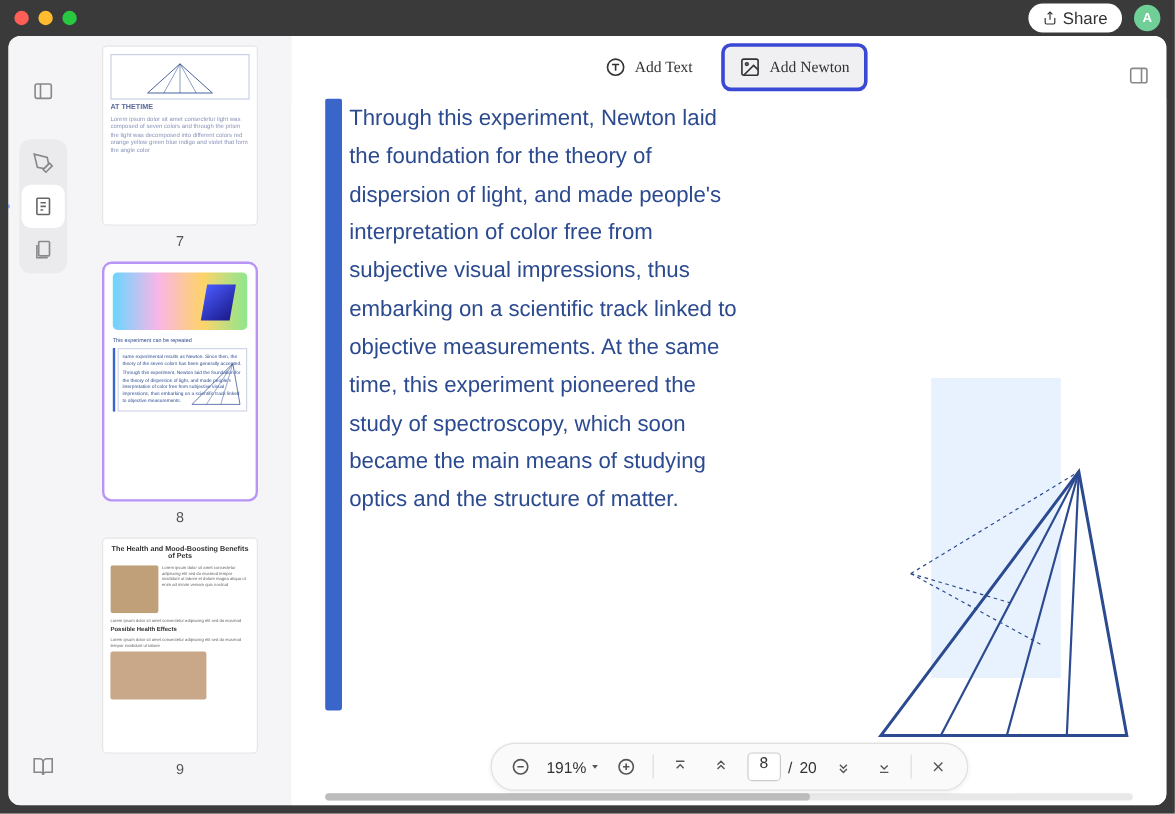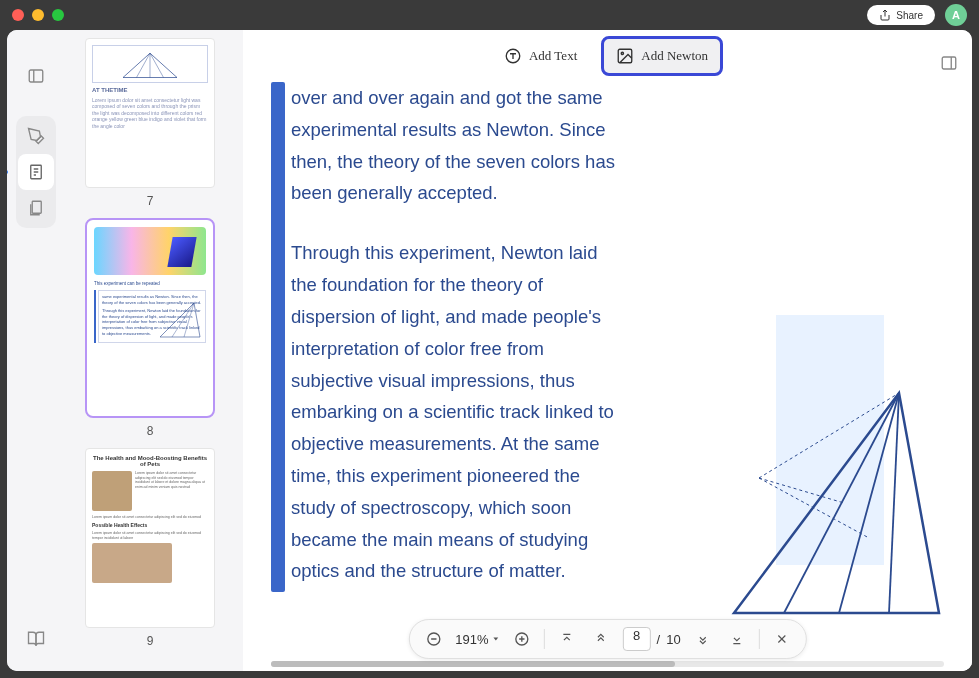--- a/index.html
+++ b/index.html
@@ -20,21 +20,21 @@
   position: relative;
 }
 .traffic-lights { display: flex; gap: 8px; }
 .tl { width: 12px; height: 12px; border-radius: 50%; }
 .tl-red { background: #ff5f57; }
 .tl-yellow { background: #febc2e; }
 .tl-green { background: #28c840; }
 .top-right { position: absolute; right: 12px; display: flex; align-items: center; gap: 10px; }
 .share-btn {
   background: #fff; border-radius: 14px; padding: 4px 12px;
-  font-size: 10px; font-weight: 500; display: flex; align-items: center; gap: 5px;
+  font-size: 14px; font-weight: 500; display: flex; align-items: center; gap: 5px;
   color: #333;
 }
 .avatar {
   width: 22px; height: 22px; border-radius: 50%; background: #6fcf97;
   color: #fff; display: flex; align-items: center; justify-content: center;
   font-size: 11px; font-weight: 600;
 }
 .app-body {
   position: absolute; top: 30px; left: 7px; right: 7px; bottom: 7px;
   background: #f5f5f7; border-radius: 10px; display: flex; overflow: hidden;
@@ -285,21 +285,20 @@
       <svg width="18" height="18" viewBox="0 0 24 24" fill="none" stroke="#888" stroke-width="1.8">
           <rect x="3" y="4" width="18" height="16" rx="2"></rect>
           <line x1="15" y1="4" x2="15" y2="20"></line>
         </svg>
     </div>
 
     <div class="doc-viewport">
       <div class="doc-page">
         <div class="blue-bar"></div>
         <div class="doc-text">
-          <p>over and over again and got the same experimental results as Newton. Since then, the theory of the seven colors has been generally accepted.</p>
           <p>Through this experiment, Newton laid the foundation for the theory of dispersion of light, and made people's interpretation of color free from subjective visual impressions, thus embarking on a scientific track linked to objective measurements. At the same time, this experiment pioneered the study of spectroscopy, which soon became the main means of studying optics and the structure of matter.</p>
         </div>
         <div class="prism-area">
           <div class="prism-bg"></div>
           <svg width="220" height="260" viewBox="0 0 220 260" style="position:relative">
             <path d="M10 250 L175 30 L215 250 Z" fill="none" stroke="#2b4a8f" stroke-width="2.5"></path>
             <line x1="175" y1="30" x2="60" y2="250" stroke="#2b4a8f" stroke-width="1.8"></line>
             <line x1="175" y1="30" x2="115" y2="250" stroke="#2b4a8f" stroke-width="1.8"></line>
             <line x1="175" y1="30" x2="165" y2="250" stroke="#2b4a8f" stroke-width="1.8"></line>
             <line x1="35" y1="115" x2="175" y2="30" stroke="#2b4a8f" stroke-width="1" stroke-dasharray="3 3"></line>
@@ -342,21 +341,21 @@
       </div>
       <div class="bb-btn">
         <svg width="14" height="14" viewBox="0 0 24 24" fill="none" stroke="#555" stroke-width="2">
             <polyline points="7 15 12 10 17 15"></polyline>
             <polyline points="7 9 12 4 17 9"></polyline>
           </svg>
       </div>
       <div class="bb-page">
         <div class="bb-page-input"><span>8</span></div>
         <span>/</span>
-        <span>10</span>
+        <span>20</span>
       </div>
       <div class="bb-btn">
         <svg width="14" height="14" viewBox="0 0 24 24" fill="none" stroke="#555" stroke-width="2">
             <polyline points="7 9 12 14 17 9"></polyline>
             <polyline points="7 15 12 20 17 15"></polyline>
           </svg>
       </div>
       <div class="bb-btn">
         <svg width="14" height="14" viewBox="0 0 24 24" fill="none" stroke="#555" stroke-width="2">
             <polyline points="7 10 12 15 17 10"></polyline>

